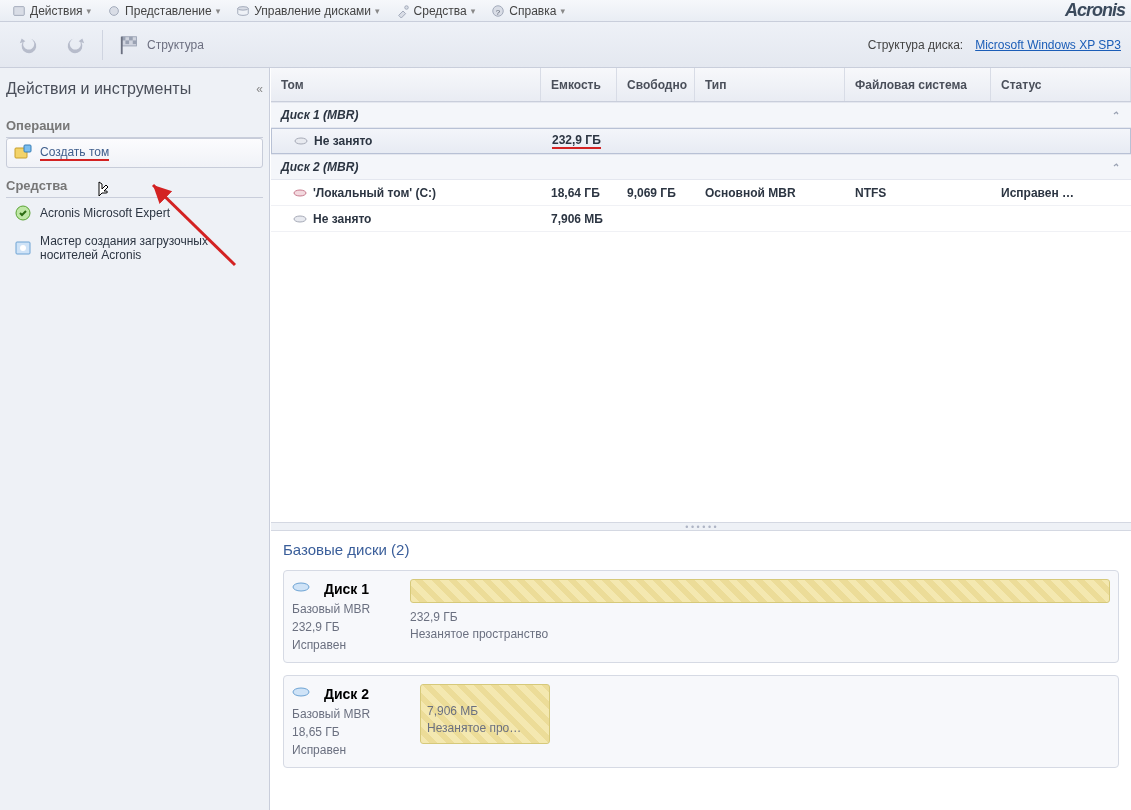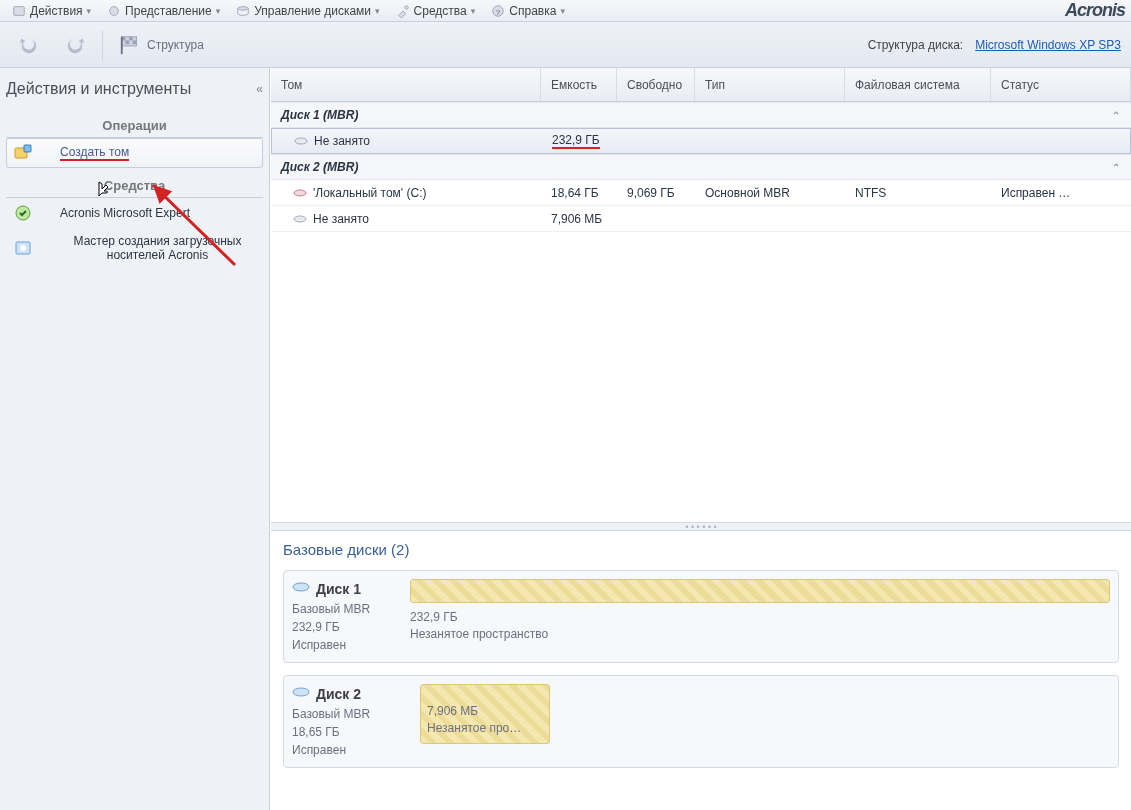--- a/index.html
+++ b/index.html
@@ -69,21 +69,20 @@
   
   .workspace {
     display:flex;
     height: calc(100% - 68px);
   }
   .sidebar {
     width:270px;
     background:#eef1f6;
     border-right:1px solid #c9cedb;
     padding:6px 6px 0 6px;
-    text-align:center;
   }
   .sb-title {
     display:flex;align-items:center;justify-content:space-between;
     font-size:16px;
     color:#4a4f5a;
     padding:6px 0 10px 0;
     font-weight:normal;
   }
   .sb-title .collapse { font-size:12px;color:#888; }
   .sb-group {
@@ -99,21 +98,21 @@
     padding:6px 8px;
     color:#3c4452;
   }
   .sb-item.selected {
     background: linear-gradient(#fcfcfe,#f0f2f7);
     border:1px solid #c7ccd9;
     border-radius:3px;
     padding:5px 7px;
   }
   .sb-icon { width:18px;height:18px;display:inline-flex; }
-  .sb-item .label { color:#2c3542;margin-left:20px; }
+  .sb-item .label { color:#2c3542; }
   .sb-item.selected .label { color:#3f5e8c; }
   .underline-red { border-bottom:2px solid #d32222; }
   
   .cursor {
     position:absolute; left:93px; top:180px;
     width:24px;height:24px;pointer-events:none;
   }
   .arrow-red {
     position:absolute; left:135px; top:175px;
     width:110px;height:100px;pointer-events:none;
@@ -129,21 +128,21 @@
   .thead {
     display:flex;
     background:linear-gradient(#f7f8fb,#e9ecf3);
     border-bottom:1px solid #c9cedb;
     font-size:12px;color:#4a4f5a;
     height:34px;align-items:center;
   }
   .thead .col, .row .col {
     padding:4px 10px;
     border-right:1px solid #d8dce6;
-    height:100%; display:flex;align-items:center;
+    height:100%; display:flex;align-items:center;font-weight:bold;
   }
   .row .col { border-right:none; }
   .col.vol { width:270px; }
   .col.cap { width:76px; }
   .col.free { width:78px; }
   .col.type { width:150px; }
   .col.fs { width:146px; }
   .col.status { flex:1; }
   .group {
     display:flex;align-items:center;
@@ -193,22 +192,22 @@
     border:1px solid #d6dae4;
     border-radius:4px;
     background:#f7f8fb;
   }
   .disk-meta {
     width:108px;
     color:#6b7080;
     line-height:1.5;
   }
   .disk-meta .disk-name {
-    display:flex;align-items:center;gap:6px;
-    font-weight:bold;color:#404040;font-size:14px;
+    display:flex;align-items:center;gap:14px;
+    font-weight:bold;color:#000000;font-size:14px;
   }
   .disk-bar-wrap { flex:1; display:flex;flex-direction:column; }
   .disk-bar {
     height:24px;border:1px solid #d6c97a;border-radius:3px;
     background:repeating-linear-gradient(45deg,#f4e8b0,#f4e8b0 6px,#ecdc98 6px,#ecdc98 12px);
   }
   .bar-text { margin-top:6px;color:#6b7080;line-height:1.4; }
   .disk2-bar {
     height:24px;border:1px solid #c7ccd7;border-radius:3px;
     background:#f0f2f7;

